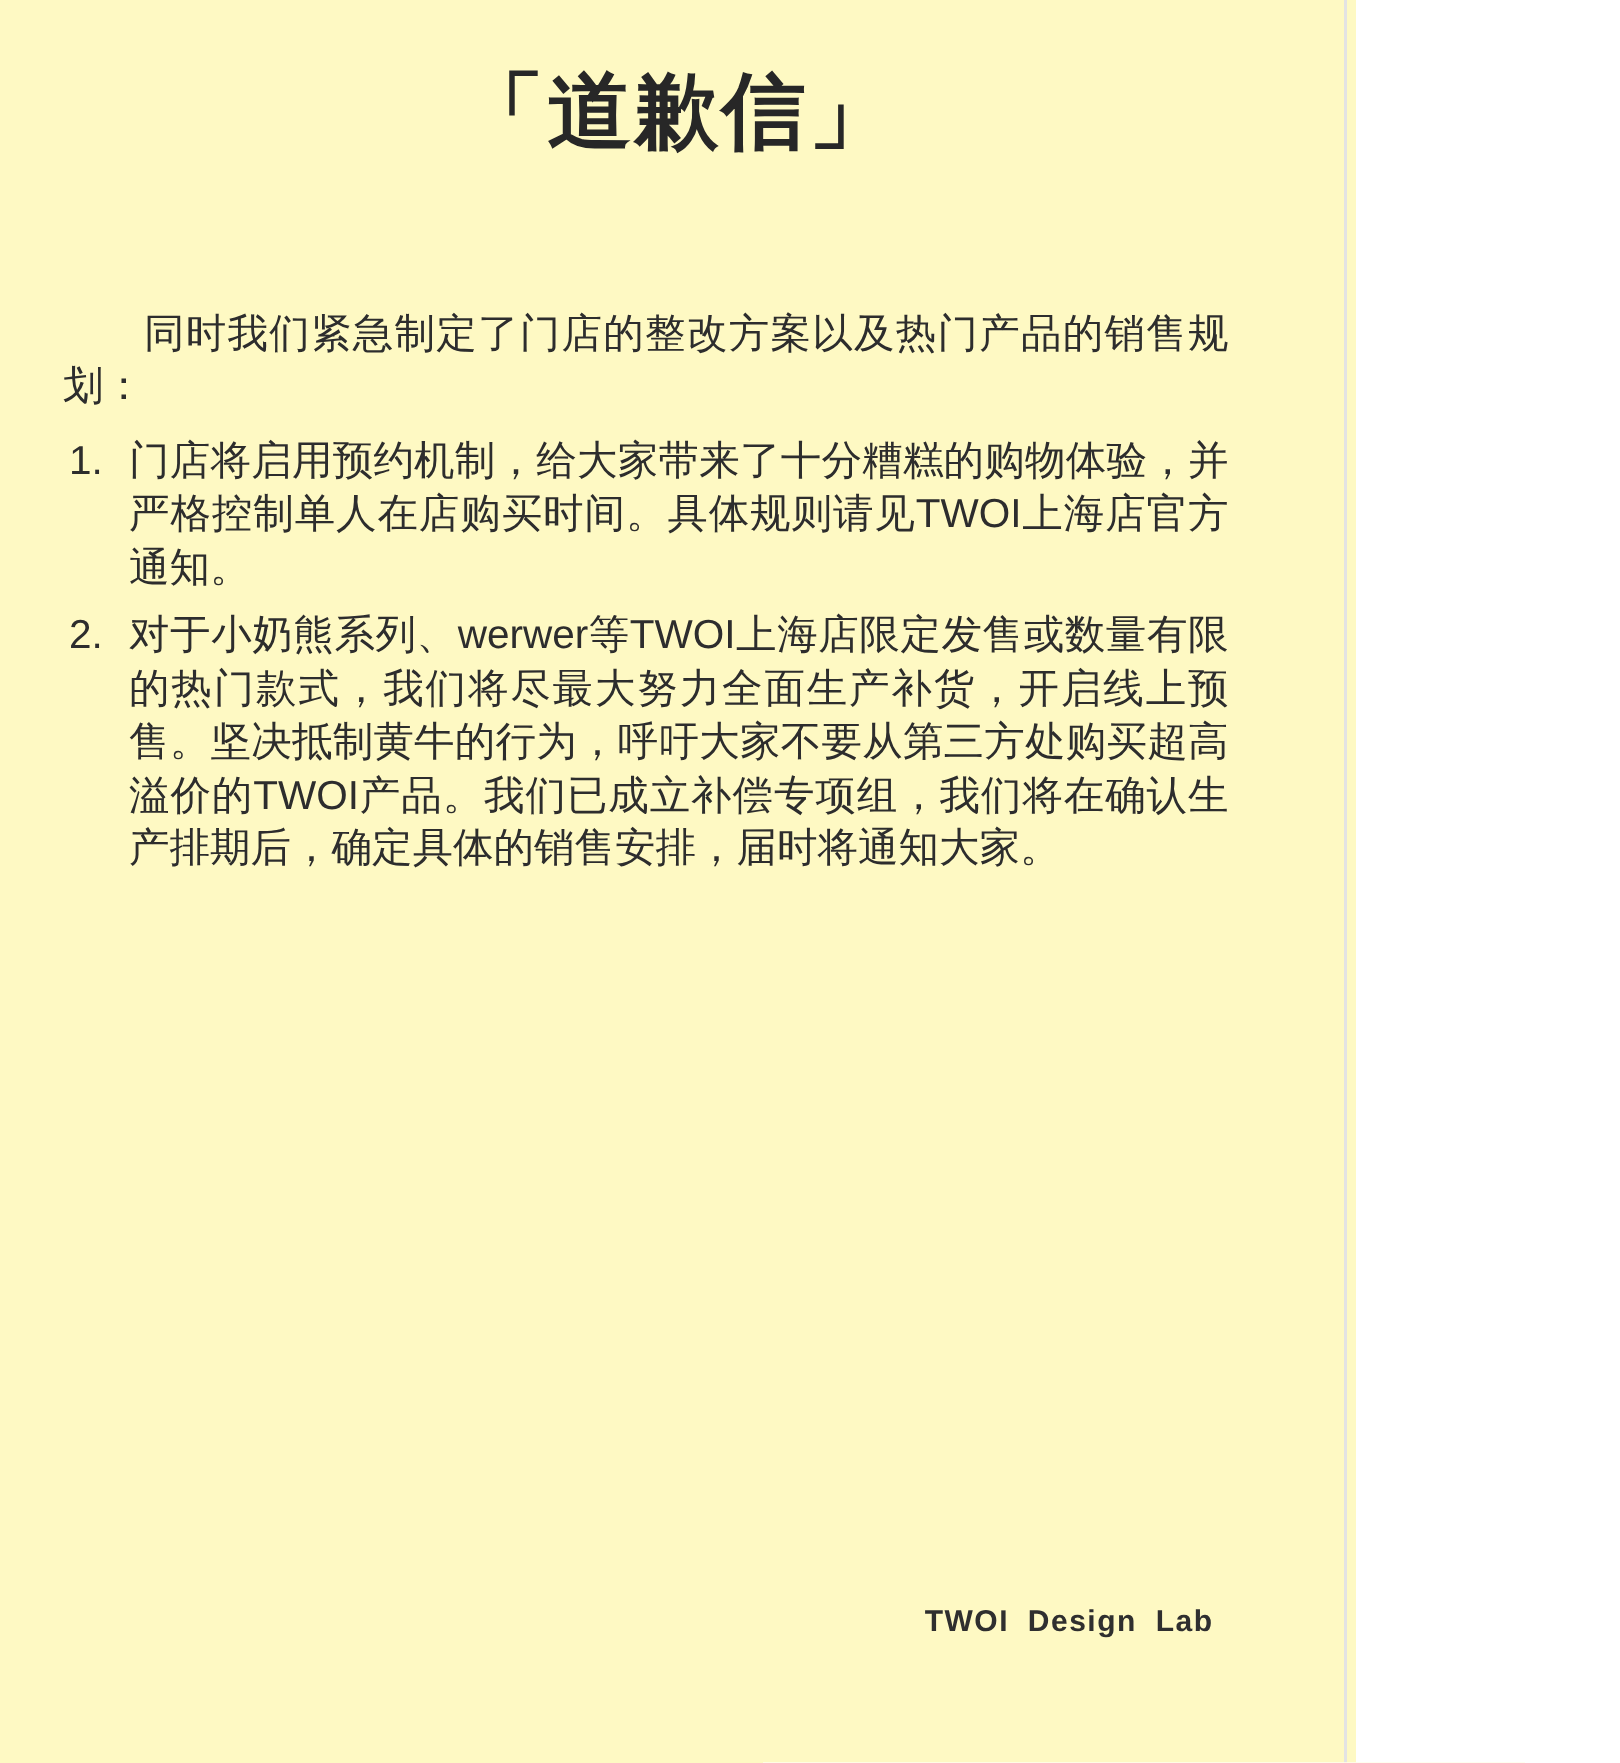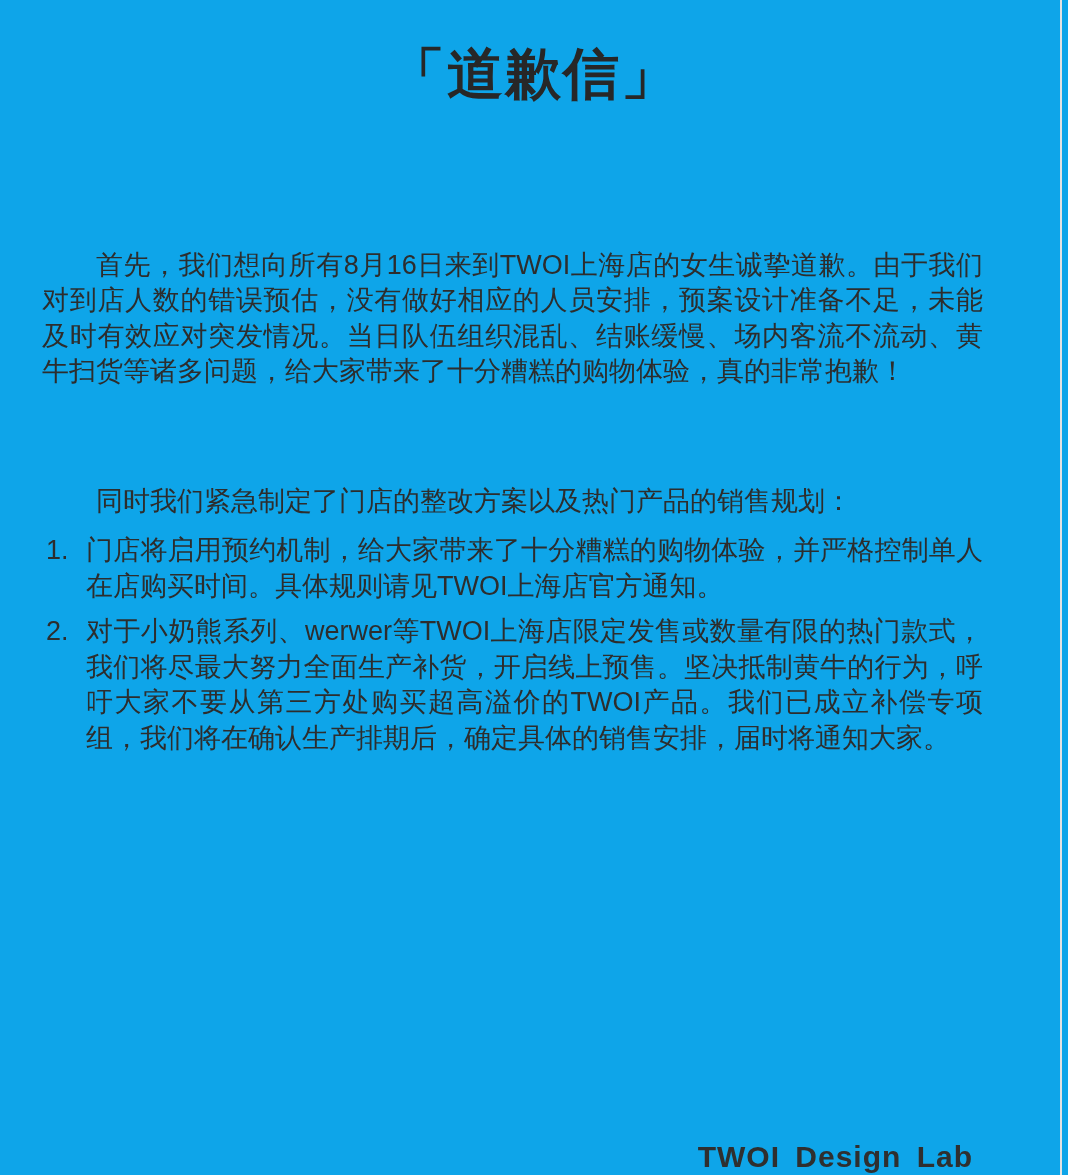--- a/index.html
+++ b/index.html
@@ -2,23 +2,23 @@
 <html><head>
 <meta charset="utf-8">
 <style>
   html, body {
     margin: 0;
     padding: 0;
     background: #ffffff;
   }
   .page {
     position: relative;
-    width: 1068px;
+    width: 904px;
     height: 1175px;
-    background: #0ea5e9;
+    background: #fef9c3;
     font-family: "Liberation Sans", "DejaVu Sans", sans-serif;
     color: #2d2d2d;
     overflow: hidden;
   }
   .page-edge {
     position: absolute;
     top: 0;
     right: 6px;
     width: 2px;
     height: 100%;
@@ -61,39 +61,38 @@
     padding-left: 44px;
     margin-top: 10px;
   }
   .num-item .marker {
     position: absolute;
     left: 4px;
     top: 0;
   }
   .brand-signature {
     position: absolute;
-    top: 1140px;
+    top: 1070px;
     right: 95px;
-    font-size: 30px;
+    font-size: 20px;
     font-weight: 700;
     letter-spacing: 1px;
     color: #2f2f2f;
     word-spacing: 6px;
   }
 </style>
 </head>
 <body>
 
 <div class="page">
 
   <h1 class="doc-title">「道歉信」</h1>
 
   <div class="content">
 
-    <p class="para para-1">首先，我们想向所有8月16日来到TWOI上海店的女生诚挚道歉。由于我们对到店人数的错误预估，没有做好相应的人员安排，预案设计准备不足，未能及时有效应对突发情况。当日队伍组织混乱、结账缓慢、场内客流不流动、黄牛扫货等诸多问题，给大家带来了十分糟糕的购物体验，真的非常抱歉！</p>
 
 
     <p class="section-intro">同时我们紧急制定了门店的整改方案以及热门产品的销售规划：</p>
 
     <ol class="num-list">
       <li class="num-item">
         <span class="marker">1.</span>
         <span>门店将启用预约机制，给大家带来了十分糟糕的购物体验，并严格控制单人在店购买时间。具体规则请见TWOI上海店官方通知。</span>
       </li>
       <li class="num-item">

